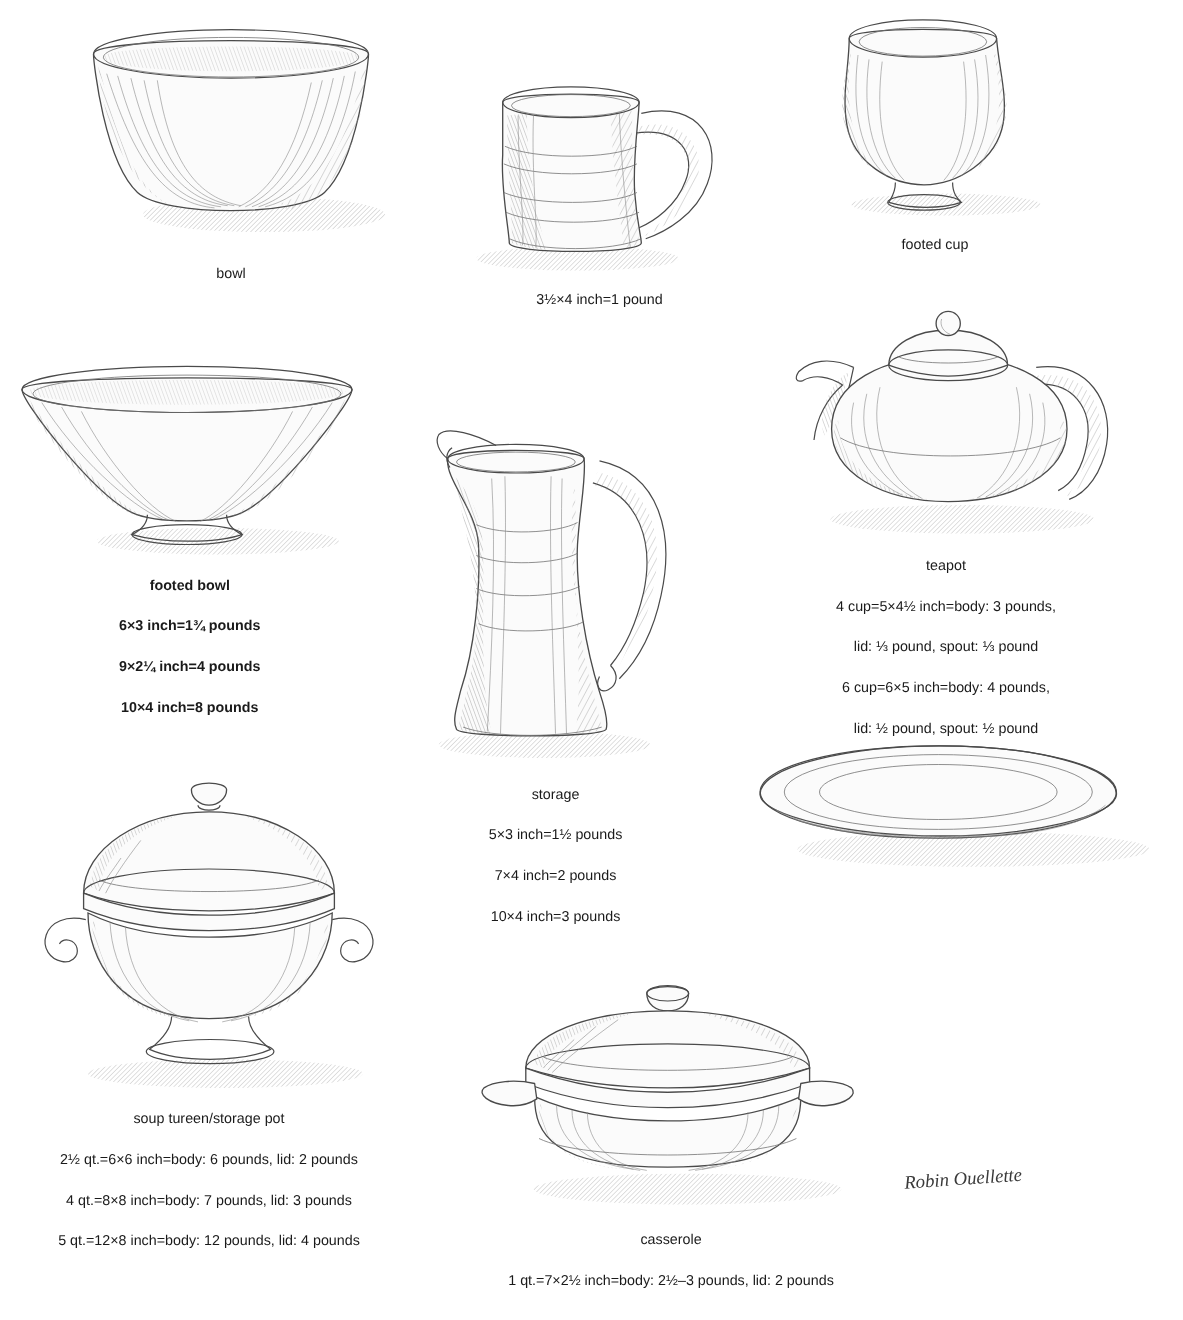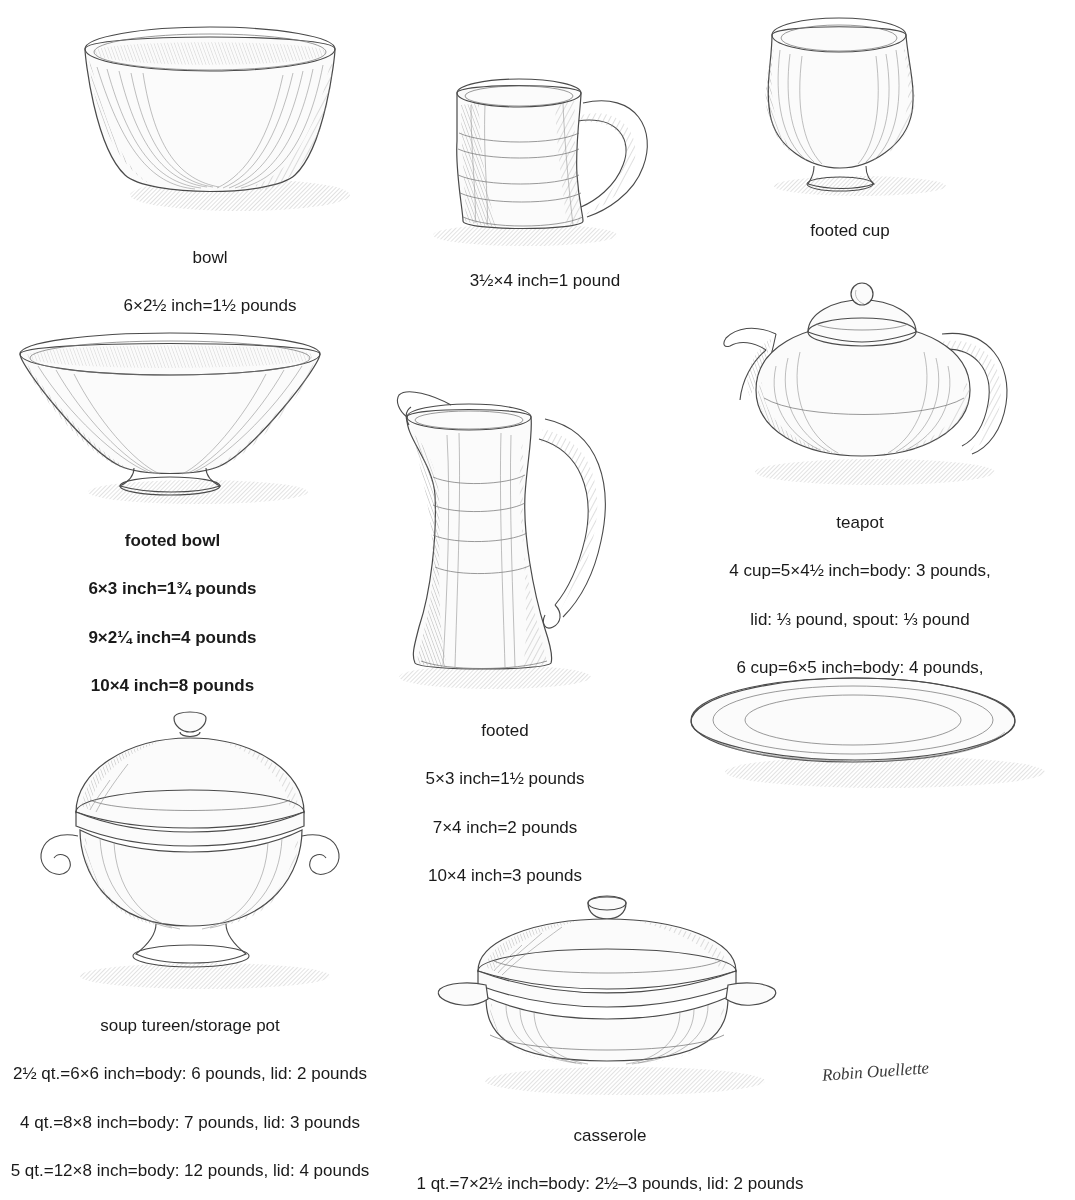--- a/index.html
+++ b/index.html
@@ -17,21 +17,21 @@
   }
   .figure {
     position: absolute;
   }
   .art {
     position: relative;
     margin: 0 auto;
   }
   .caption {
     text-align: center;
-    font-size: 17px;
+    font-size: 13px;
     line-height: 1.42;
     color: #1a1a1a;
     white-space: pre-line;
   }
   .caption .name {
     display: block;
   }
   .caption .spec {
     display: block;
   }
@@ -85,21 +85,20 @@
       <path class="hatch" d="M98,66 C110,144 136,173 174,180"></path>
       <path class="hatch" d="M278,58 C262,140 232,172 196,181"></path>
       <path class="hatch" d="M268,62 C252,138 224,170 190,181"></path>
       <path class="hatch" d="M258,64 C242,136 216,169 184,181"></path>
       <path class="hatch" d="M248,66 C232,134 208,168 178,181"></path>
       <path class="hatch" d="M238,68 C224,132 202,167 172,181"></path>
     </svg>
   </div>
   <div class="caption">
     <span class="name">bowl</span>
-    <span class="spec">6×2½ inch=1½ pounds</span>
   </div>
 </div>
 
 <div class="figure" style="left:400px; top:45px; width:290px;">
   <div class="art" style="width:280px;height:200px;">
     <svg width="280" height="200" viewBox="0 0 280 200">
       <ellipse cx="120" cy="190" rx="92" ry="11" fill="url(#hsh)" opacity="0.8"></ellipse>
 
       <path class="ln" d="M178,58 C232,46 252,86 238,122 C228,150 200,166 182,172"></path>
       <path class="ln" d="M172,76 C214,70 228,96 218,120 C210,142 190,156 176,162"></path>
@@ -212,21 +211,21 @@
       <path class="ln-thin" d="M78,180 C100,190 154,188 172,178"></path>
       <path class="ln-thin" d="M80,212 C102,222 158,220 176,210"></path>
       <path class="ln-thin" d="M66,306 C92,316 160,316 192,306"></path>
       <path class="hatch" d="M92,80 C96,150 92,240 88,310"></path>
       <path class="hatch" d="M104,78 C106,150 102,242 100,312"></path>
       <path class="hatch" d="M156,80 C154,150 158,242 160,312"></path>
       <path class="hatch" d="M146,78 C144,150 148,242 150,312"></path>
     </svg>
   </div>
   <div class="caption">
-    <span class="name">footed</span>
+    <span class="name">storage</span>
     <span class="spec">5×3 inch=1½ pounds</span>
     <span class="spec">7×4 inch=2 pounds</span>
     <span class="spec">10×4 inch=3 pounds</span>
   </div>
 </div>
 
 <div class="figure" style="left:660px; top:262px; width:400px;">
   <div class="art" style="width:360px;height:225px;">
     <svg width="360" height="225" viewBox="0 0 360 225">
       <ellipse cx="195" cy="210" rx="120" ry="13" fill="url(#hsh)" opacity="0.8"></ellipse>

